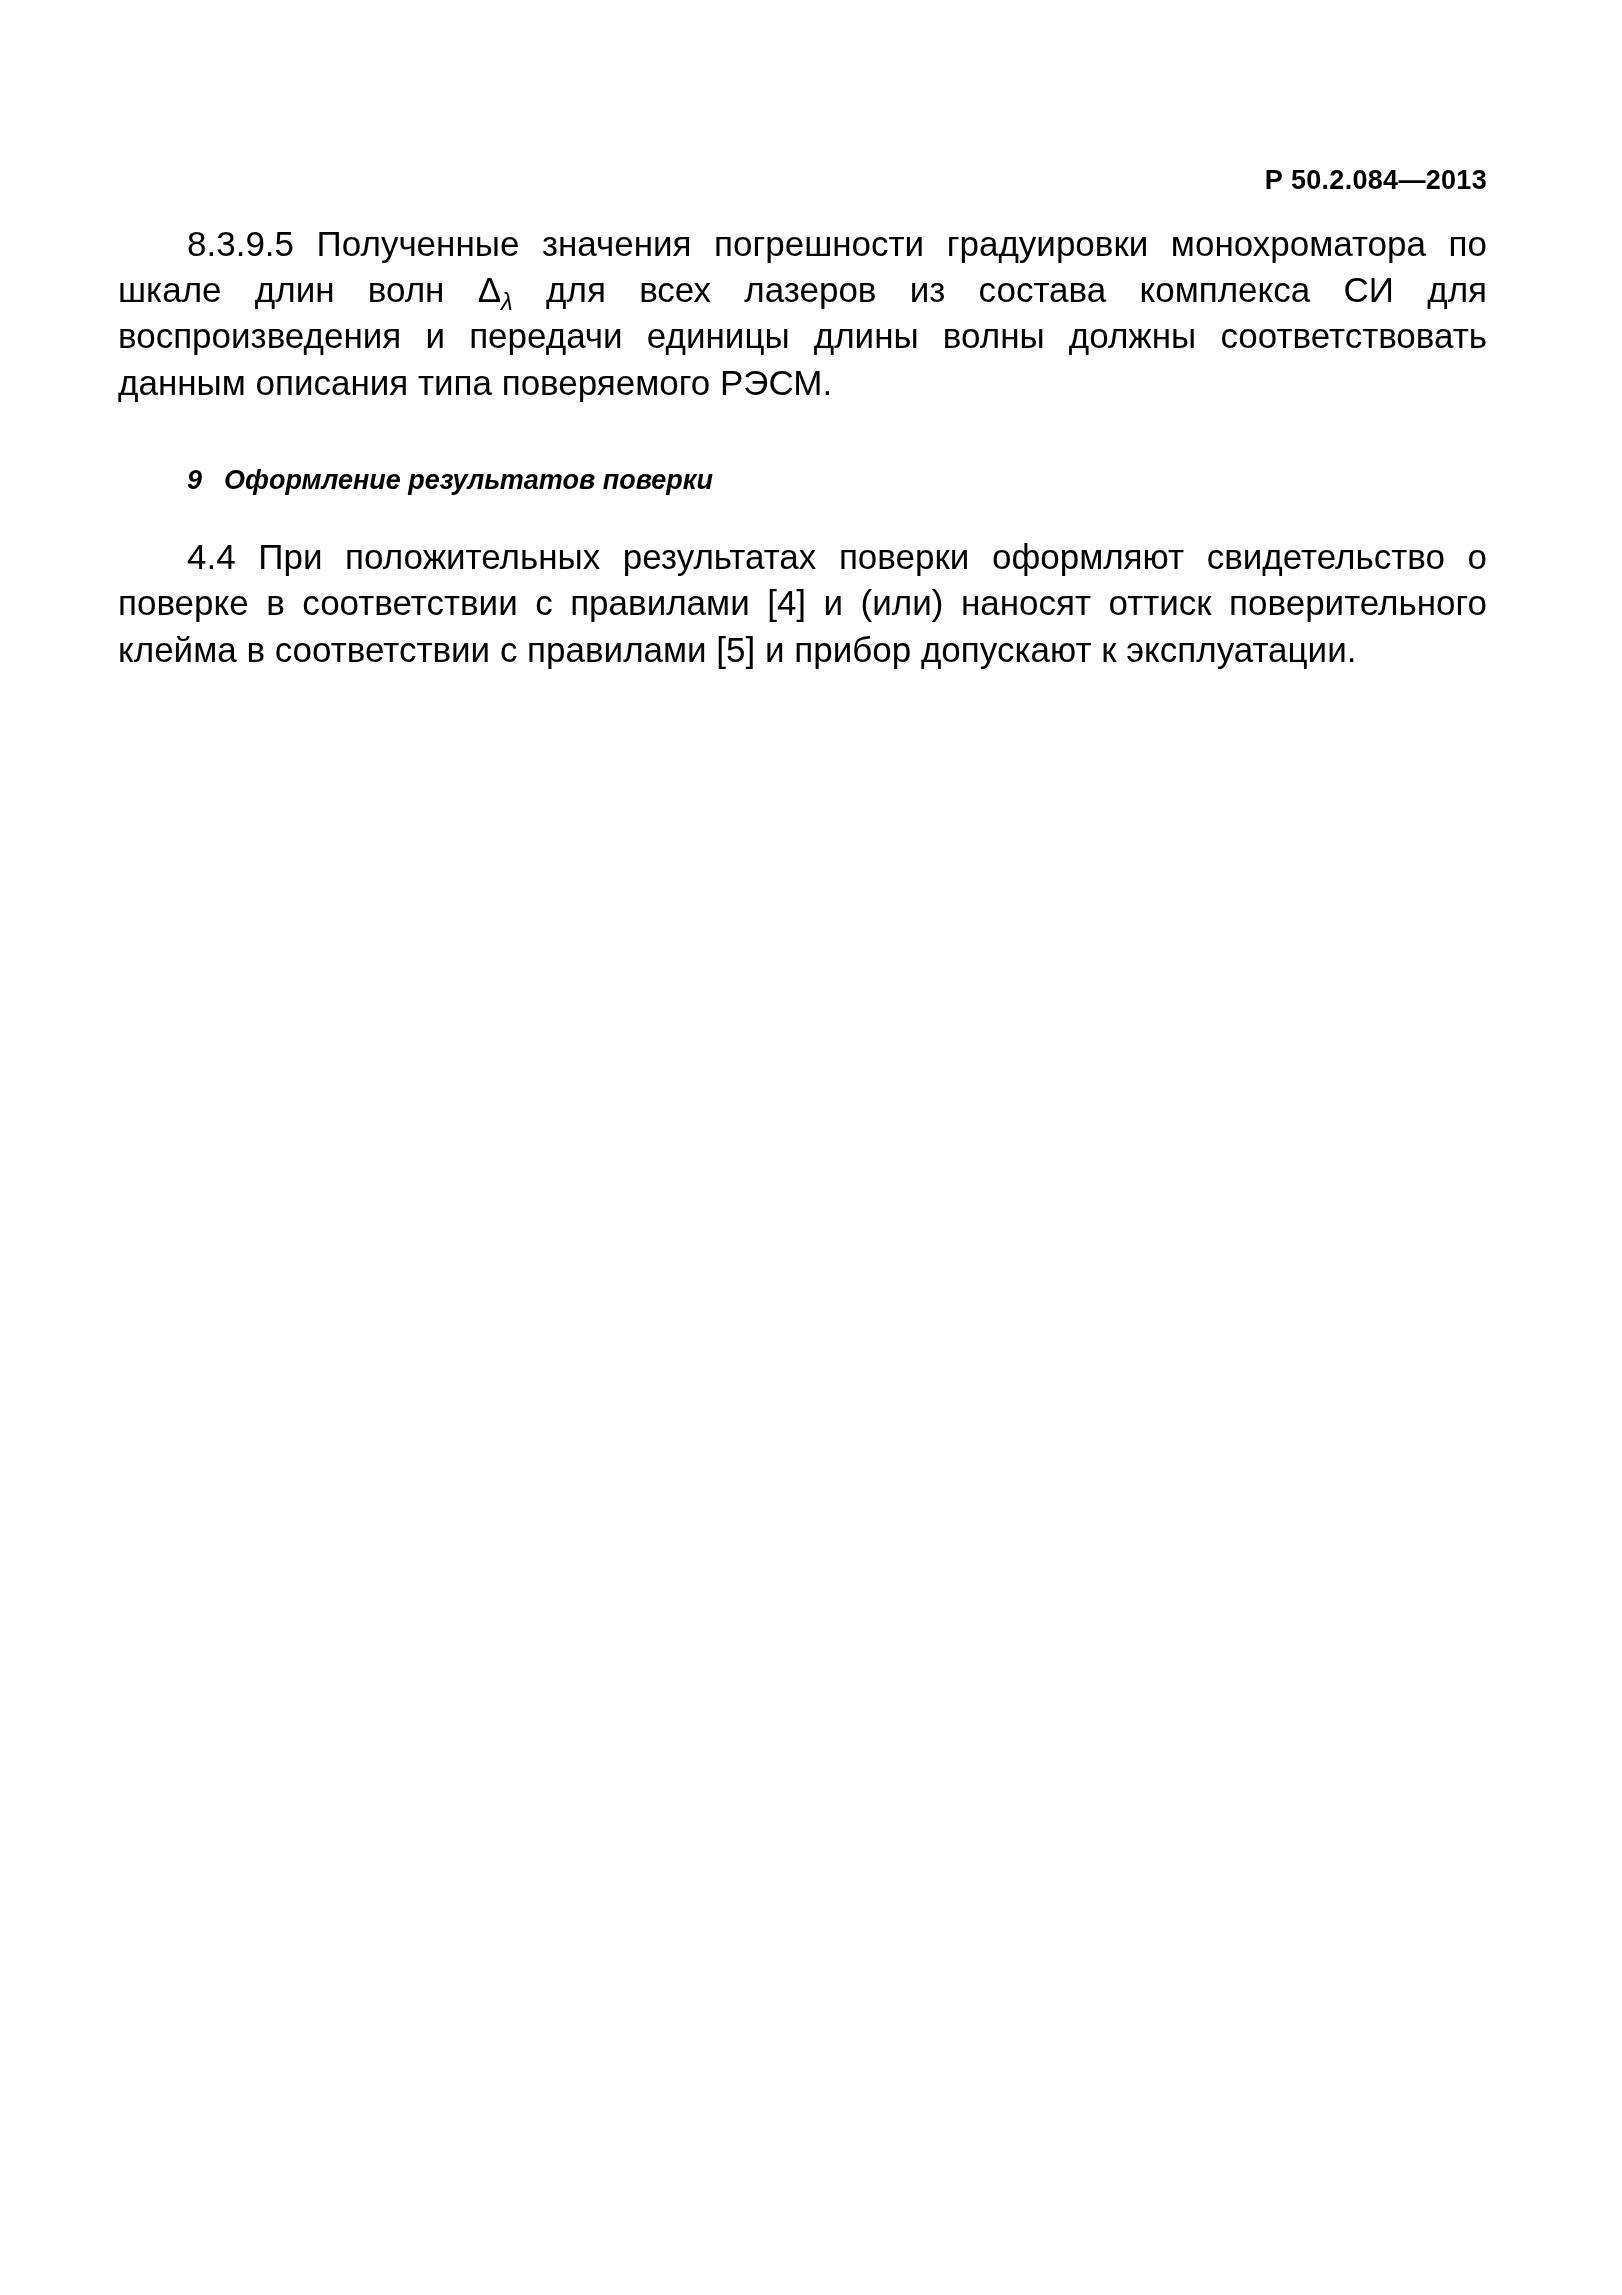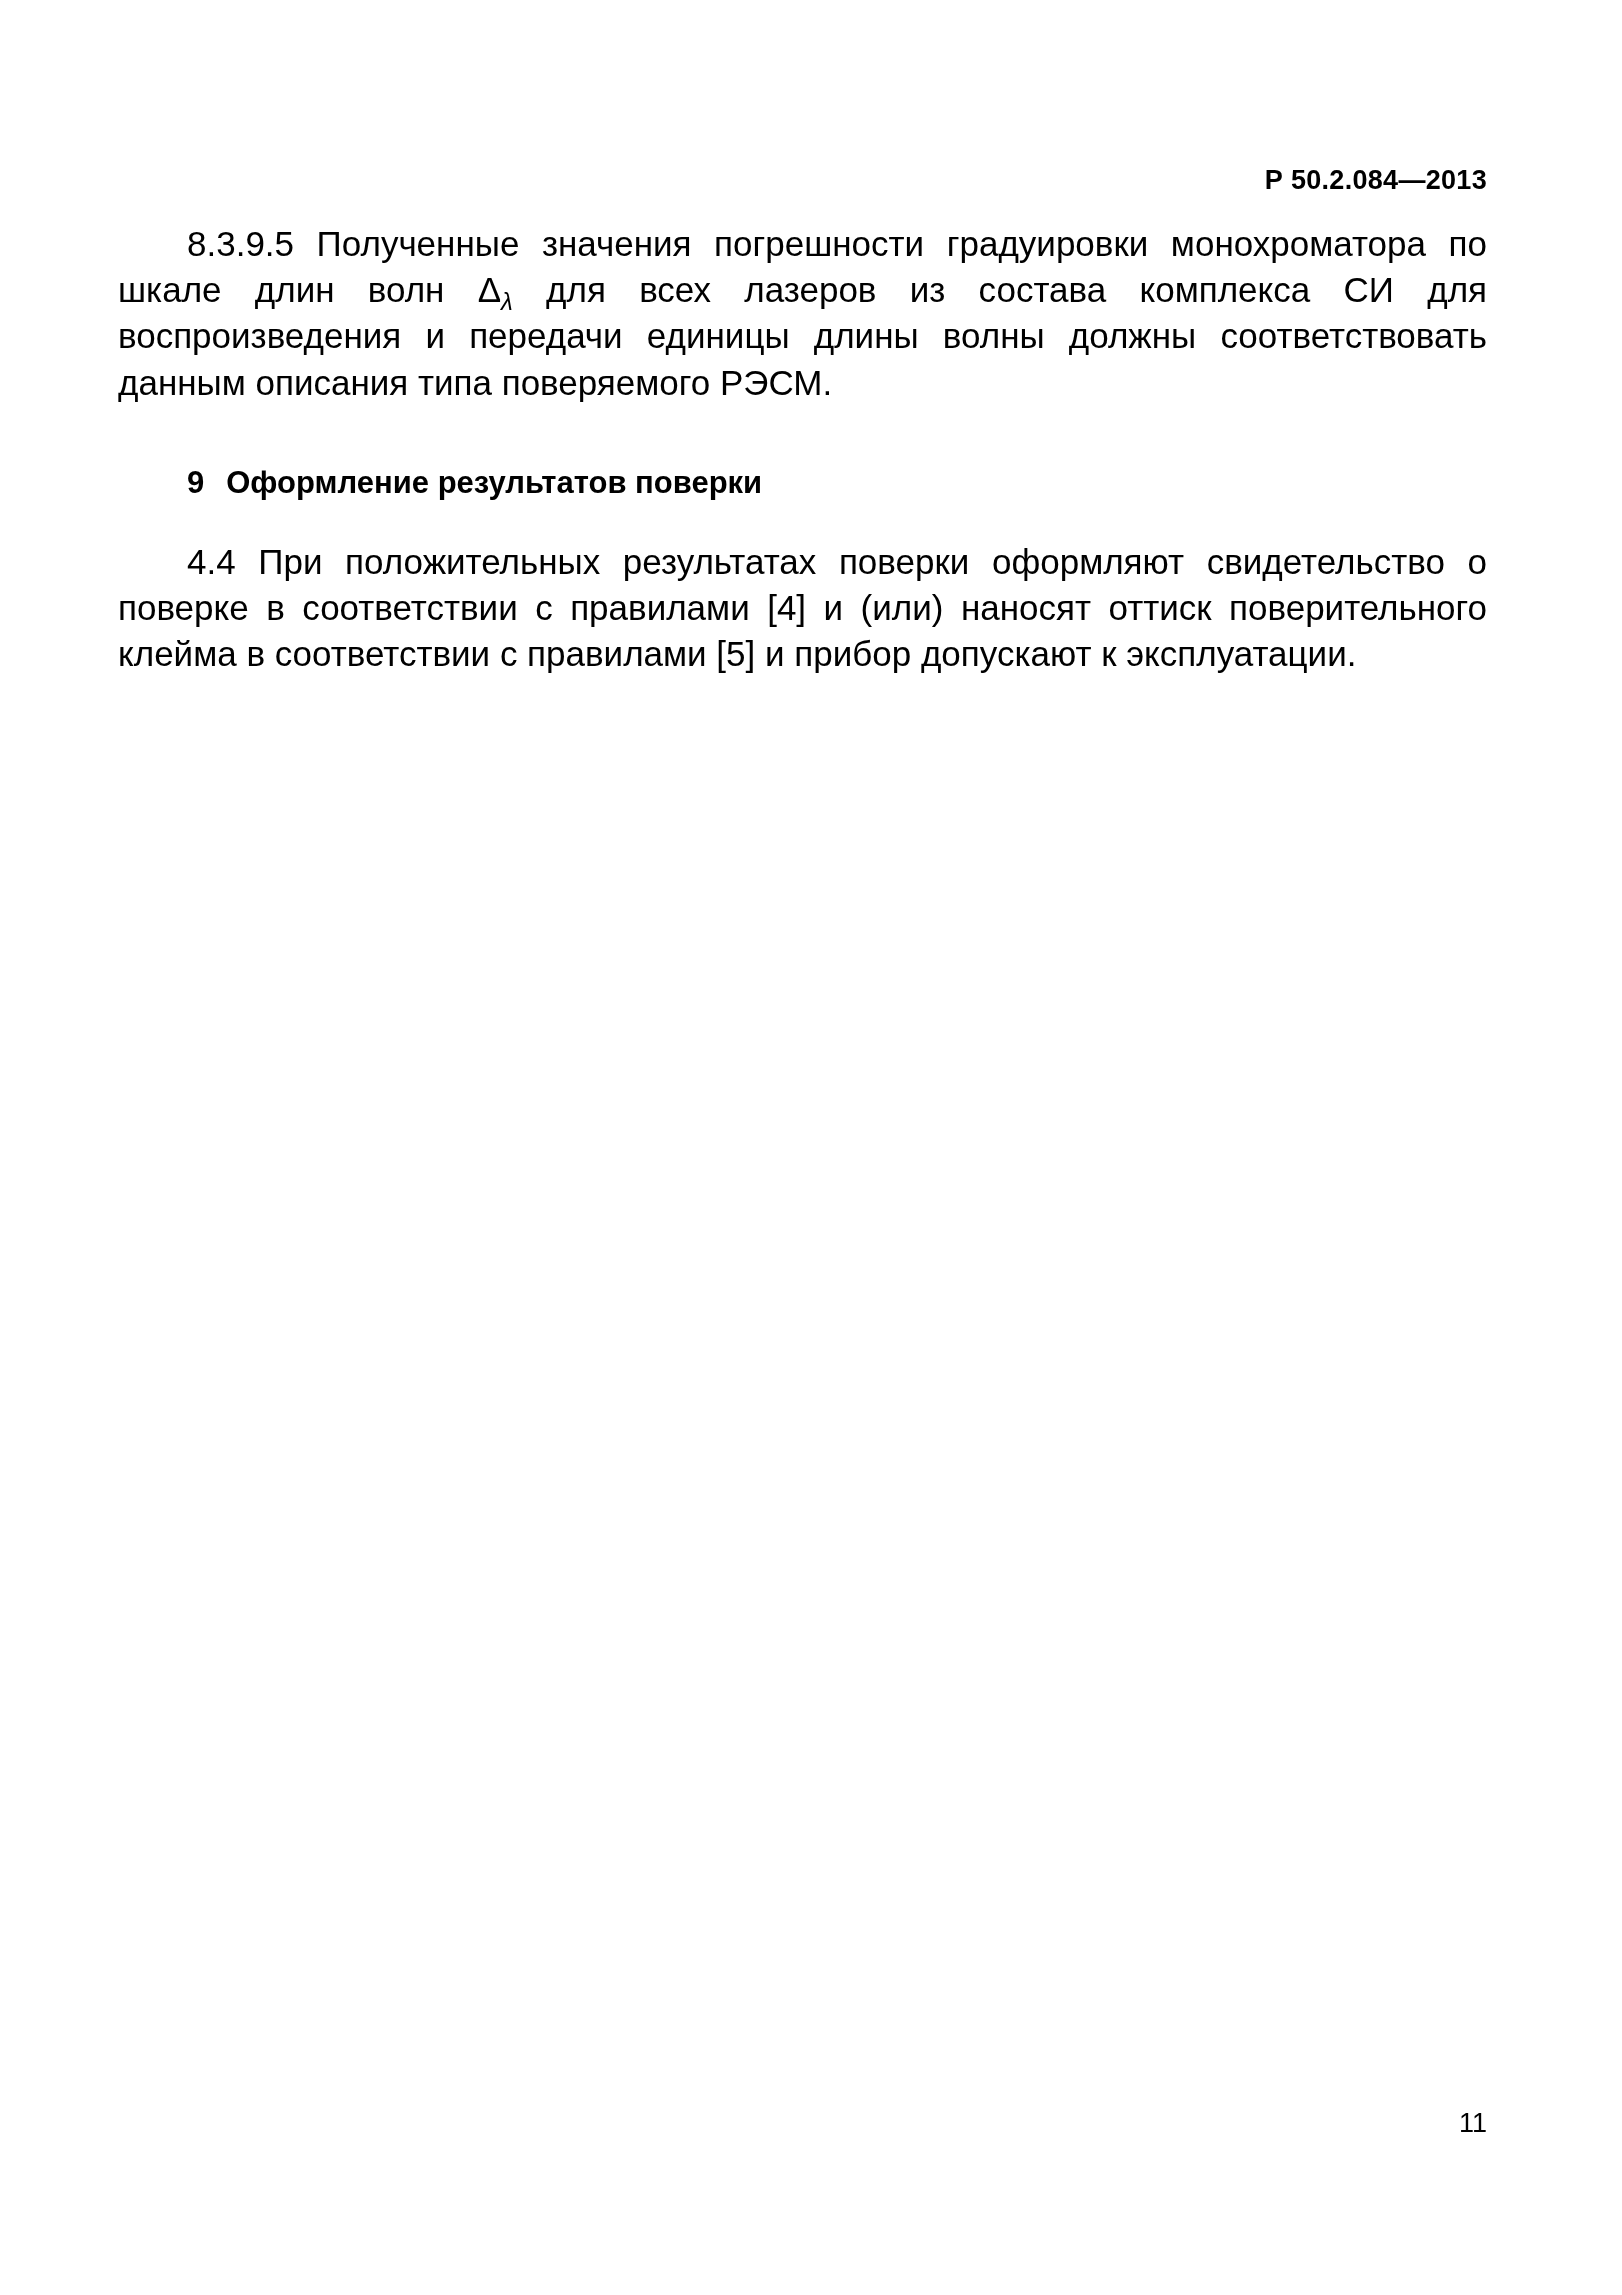--- a/index.html
+++ b/index.html
@@ -39,23 +39,24 @@
     line-height: 1.32;
     text-align: justify;
     text-indent: 69px;
   }
   .content p + p {
     margin-top: 0;
   }
   .section-heading {
     margin: 58px 0 38px 0;
     padding-left: 69px;
-    font-size: 31px;
+    font-size: 27px;
     font-weight: bold;
     line-height: 1.2;
+    font-style: italic;
   }
   .section-heading .heading-num {
     margin-right: 22px;
   }
   .delta-sym {
     white-space: nowrap;
   }
   .delta-sym sub {
     font-size: 0.68em;
     font-style: italic;
@@ -86,16 +87,15 @@
     <h2 class="section-heading">
       <span class="heading-num">9</span><span>Оформление результатов поверки</span>
     </h2>
 
 
     <p>4.4  При положительных результатах поверки оформляют свидетельство о поверке в соответствии с правилами [4] и (или) наносят оттиск поверительного клейма в соответствии с правилами [5] и прибор допускают к эксплуатации.</p>
 
 
   </div>
 
-  <div class="page-number">11</div>
 
 </div>
 
 
 </body></html>

